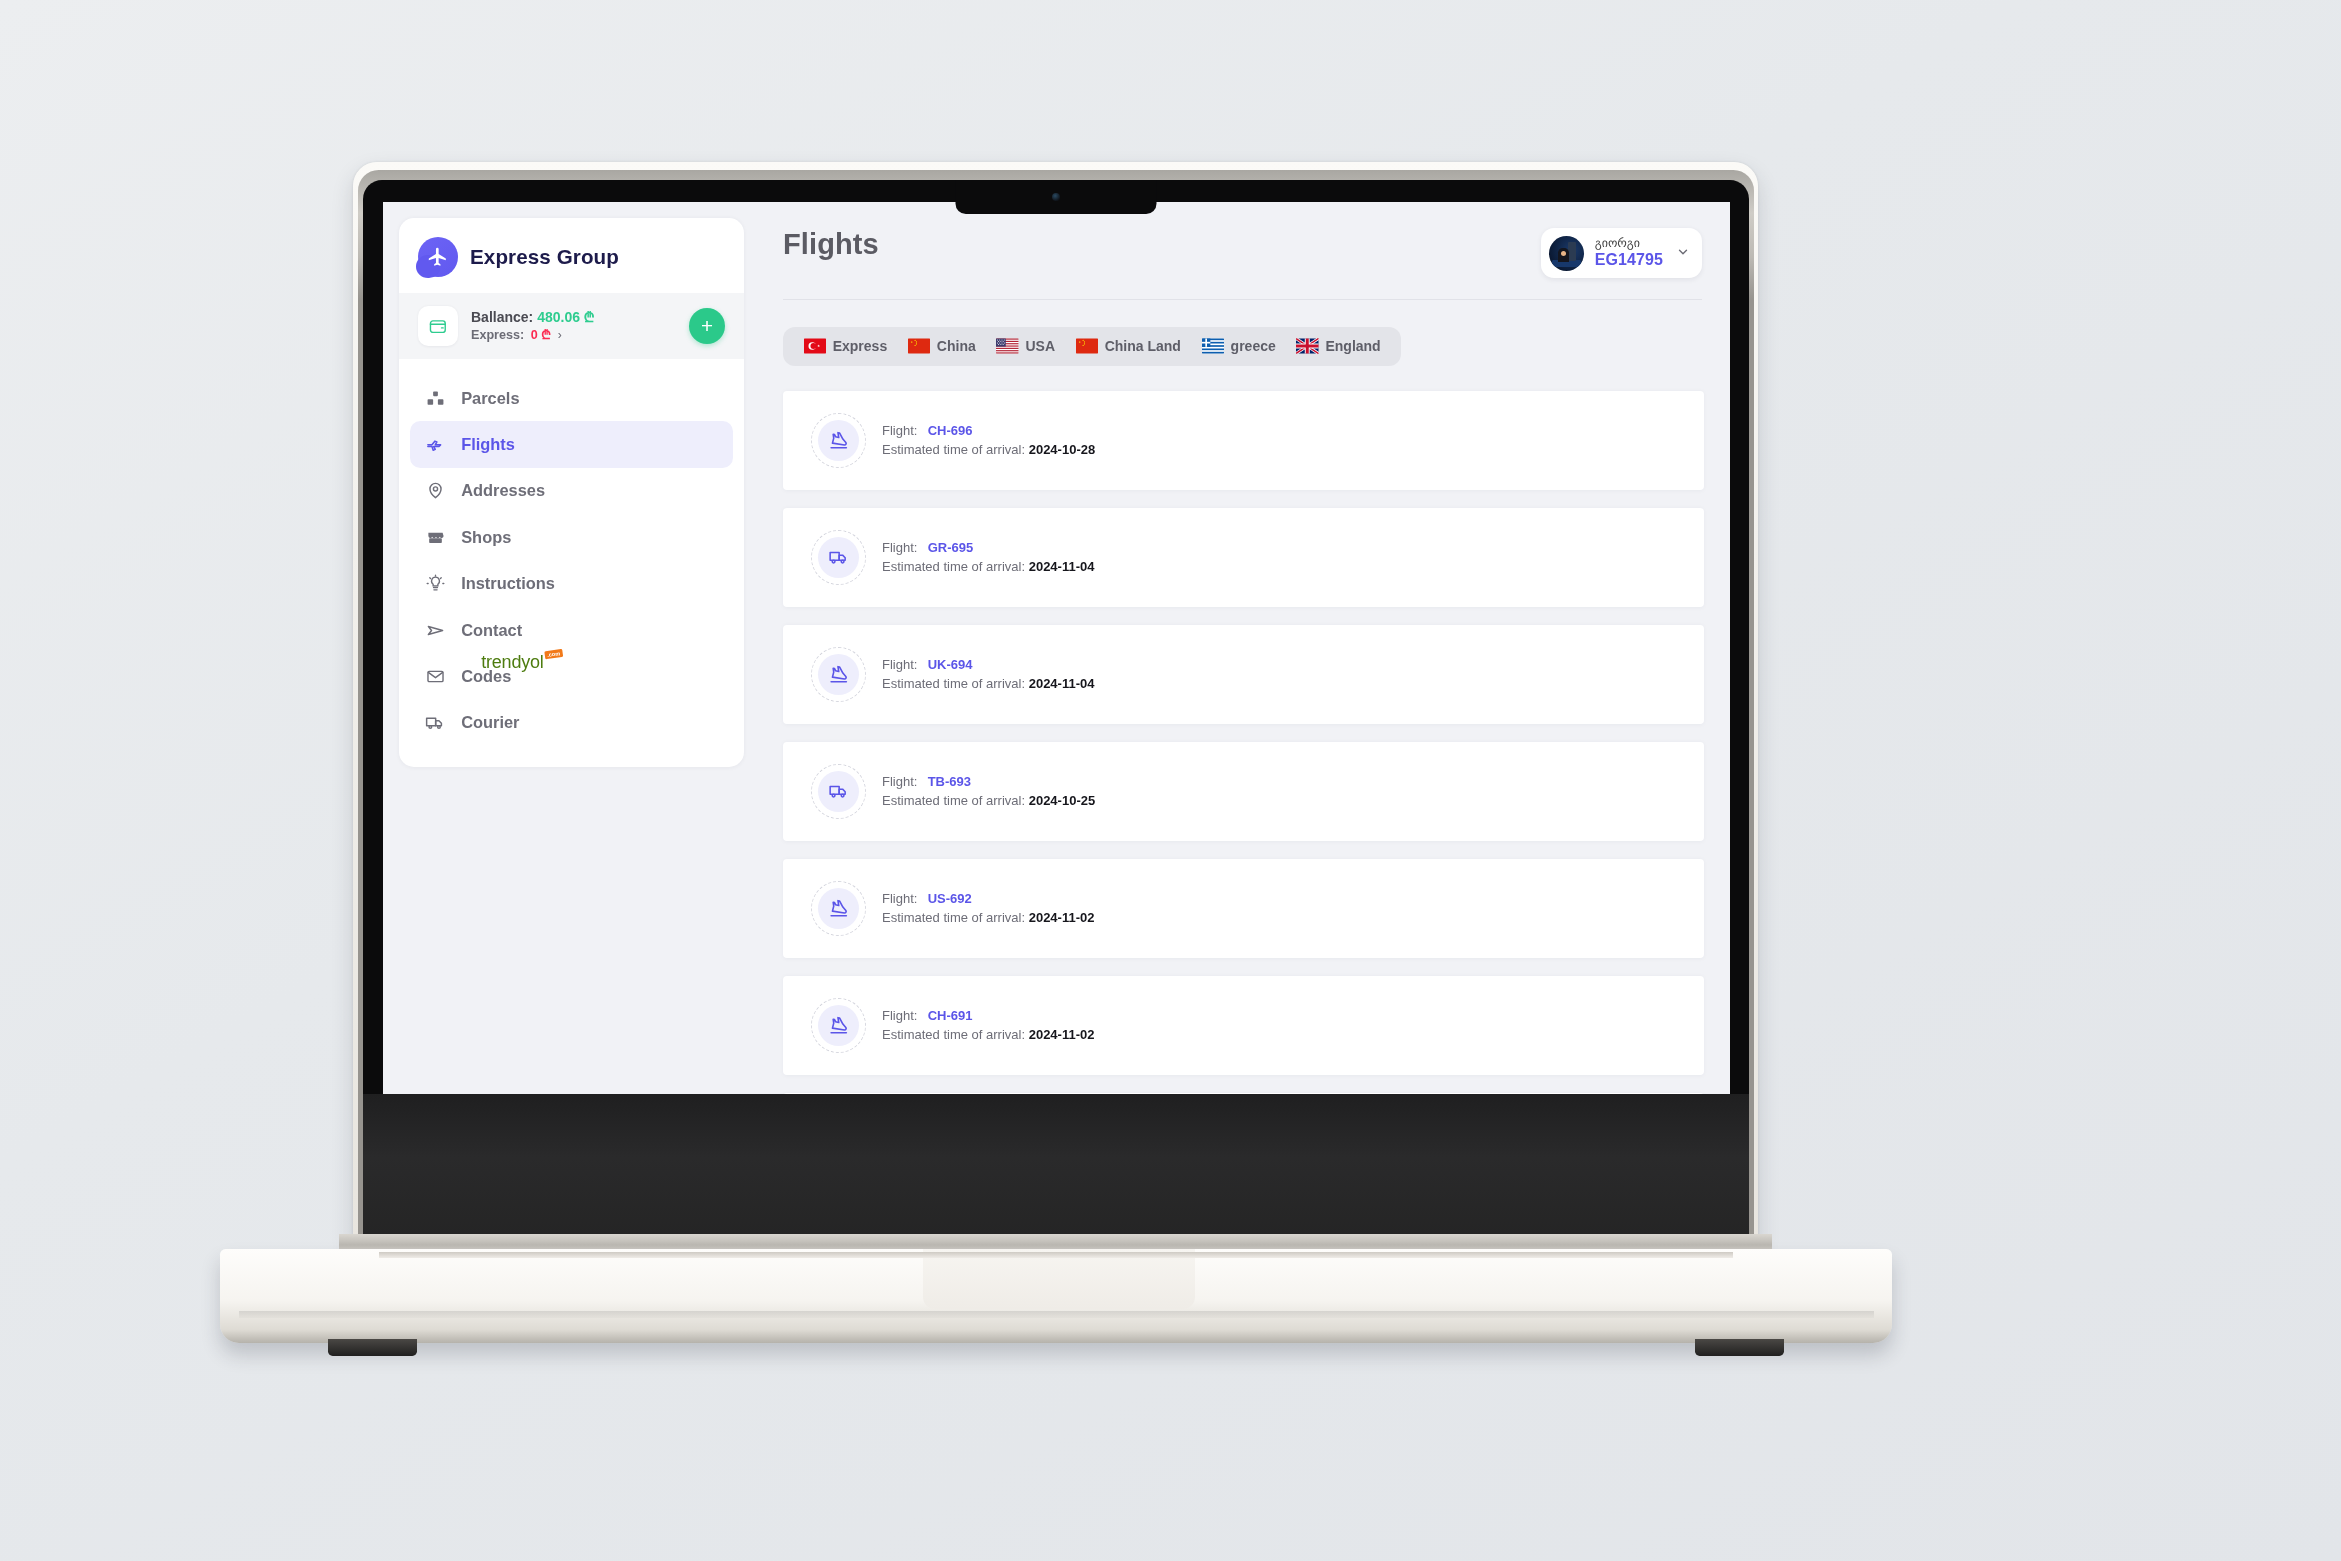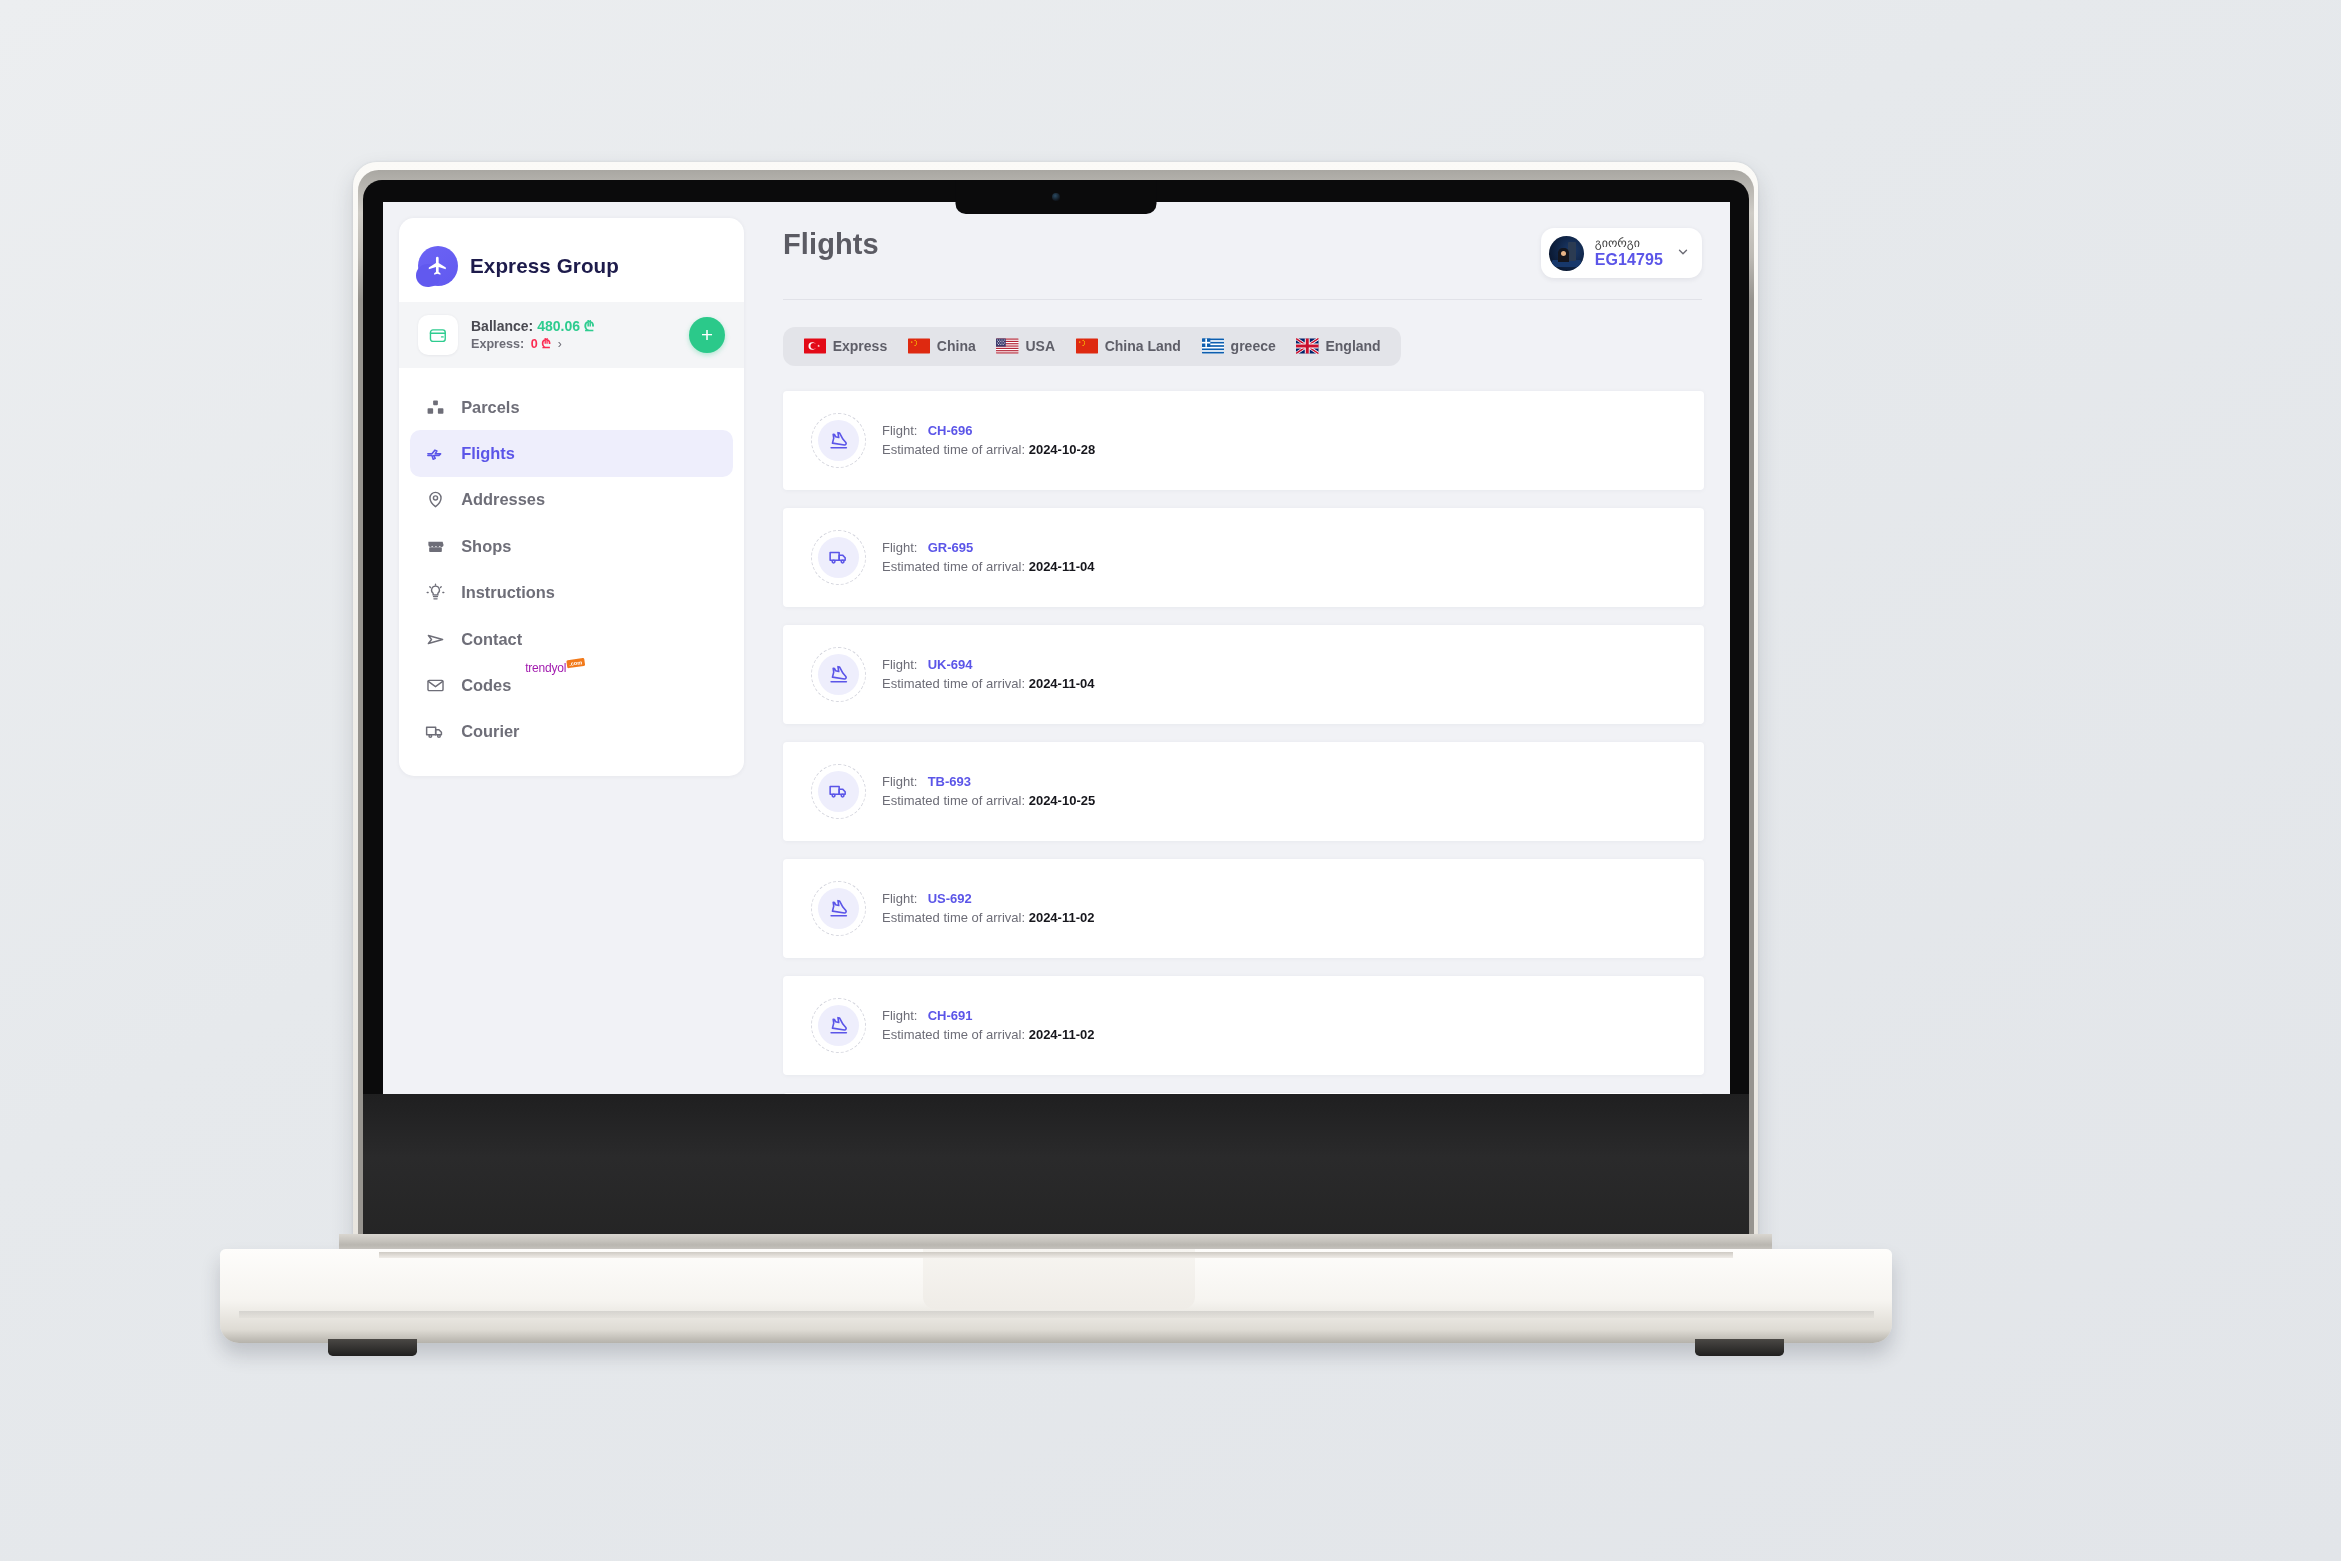--- a/index.html
+++ b/index.html
@@ -100,21 +100,21 @@
 
   
   .app { position:absolute; inset:0; display:flex; }
 
   
   .sidebar { width: 375px; padding: 16px 14px 0 16px; flex: none; }
   .side-card {
     background:#fff; border-radius: 15px; overflow:hidden;
     box-shadow: 0 0.9px 4.7px rgba(30,35,60,.05);
   }
-  .brand { display:flex; align-items:center; gap:12px; padding: 28px 19px 16px 19px; }
+  .brand { display:flex; align-items:center; gap:12px; padding: 19px 19px 16px 19px; }
   .brand-logo {
     width: 40px; height: 40px; border-radius: 50%;
     background: linear-gradient(145deg,#6c63f5 0%, #6159ef 100%);
     display:flex; align-items:center; justify-content:center; flex:none;
     position: relative;
   }
   .brand-logo::after{
     content:""; position:absolute; left:-1.9px; bottom:-0.9px; width:24px; height:22.5px;
     background:#6159ef; border-radius: 50% 50% 46% 50%;
   }
@@ -148,21 +148,21 @@
     padding: 11.2px 13px; border-radius: 10.3px; cursor:pointer; position:relative;
   }
   .nav-item .nav-label { font-size: 16.4px; font-weight:700; color:#6e6e78; white-space:nowrap; }
   .nav-item.active { background:#eeeefc; }
   .nav-item.active .nav-label { color:#5b55e8; }
   .nav-ico { width:24px; height:24px; flex:none; display:flex; align-items:center; justify-content:center; }
   .badge-trendyol {
     position:absolute; left: 71px; top: -0.9px;
     display:flex; align-items:flex-start; gap:0.9px;
   }
-  .ty-word { font-size: 12px; color:#a21caf; letter-spacing:-0.2px; font-weight:400;margin-left:44px; }
+  .ty-word { font-size: 18px; color:#4d7c0f; letter-spacing:-0.2px; font-weight:400; }
   .ty-com {
     background:#f27a1a; color:#fff; font-size:5.6px; font-weight:700;
     padding: 0.9px 2.3px; border-radius:1.4px; transform: rotate(-8deg) translateY(-1.9px);
   }
 
   
   .main { flex:1; padding: 16px 26px 0 13px; display:flex; flex-direction:column; min-width:0; }
   .topbar { display:flex; align-items:flex-start; justify-content:space-between; padding: 10.3px 1.9px 0 12px; }
   .page-title { font-size: 29px; font-weight:700; color:#5b5b63; letter-spacing:0.1px; }
   .profile {

